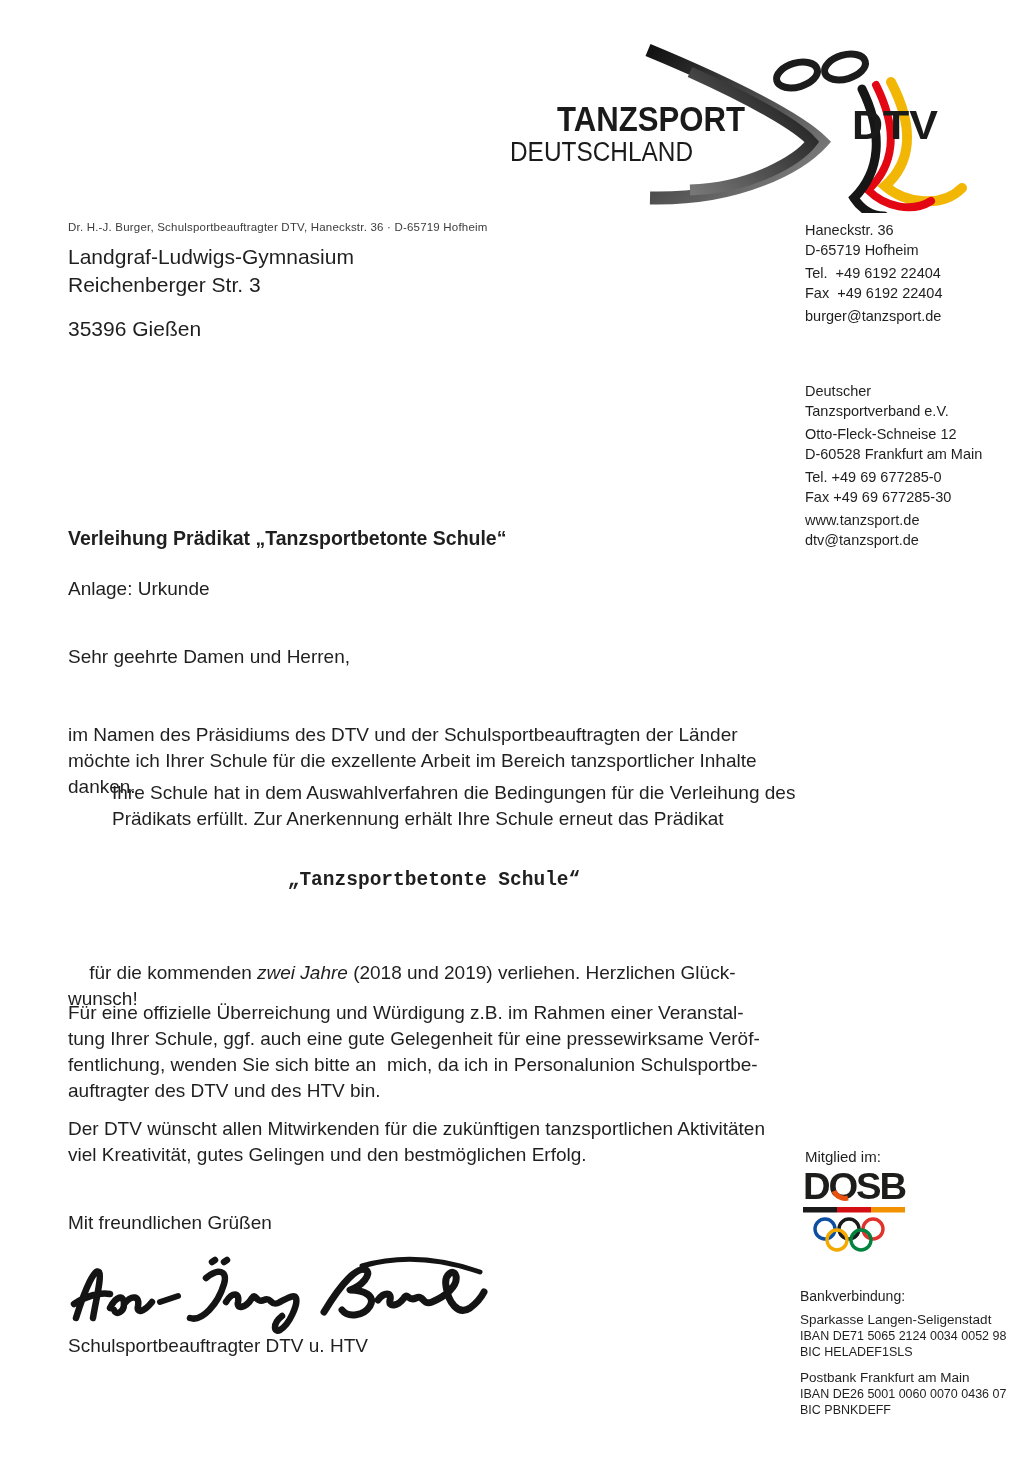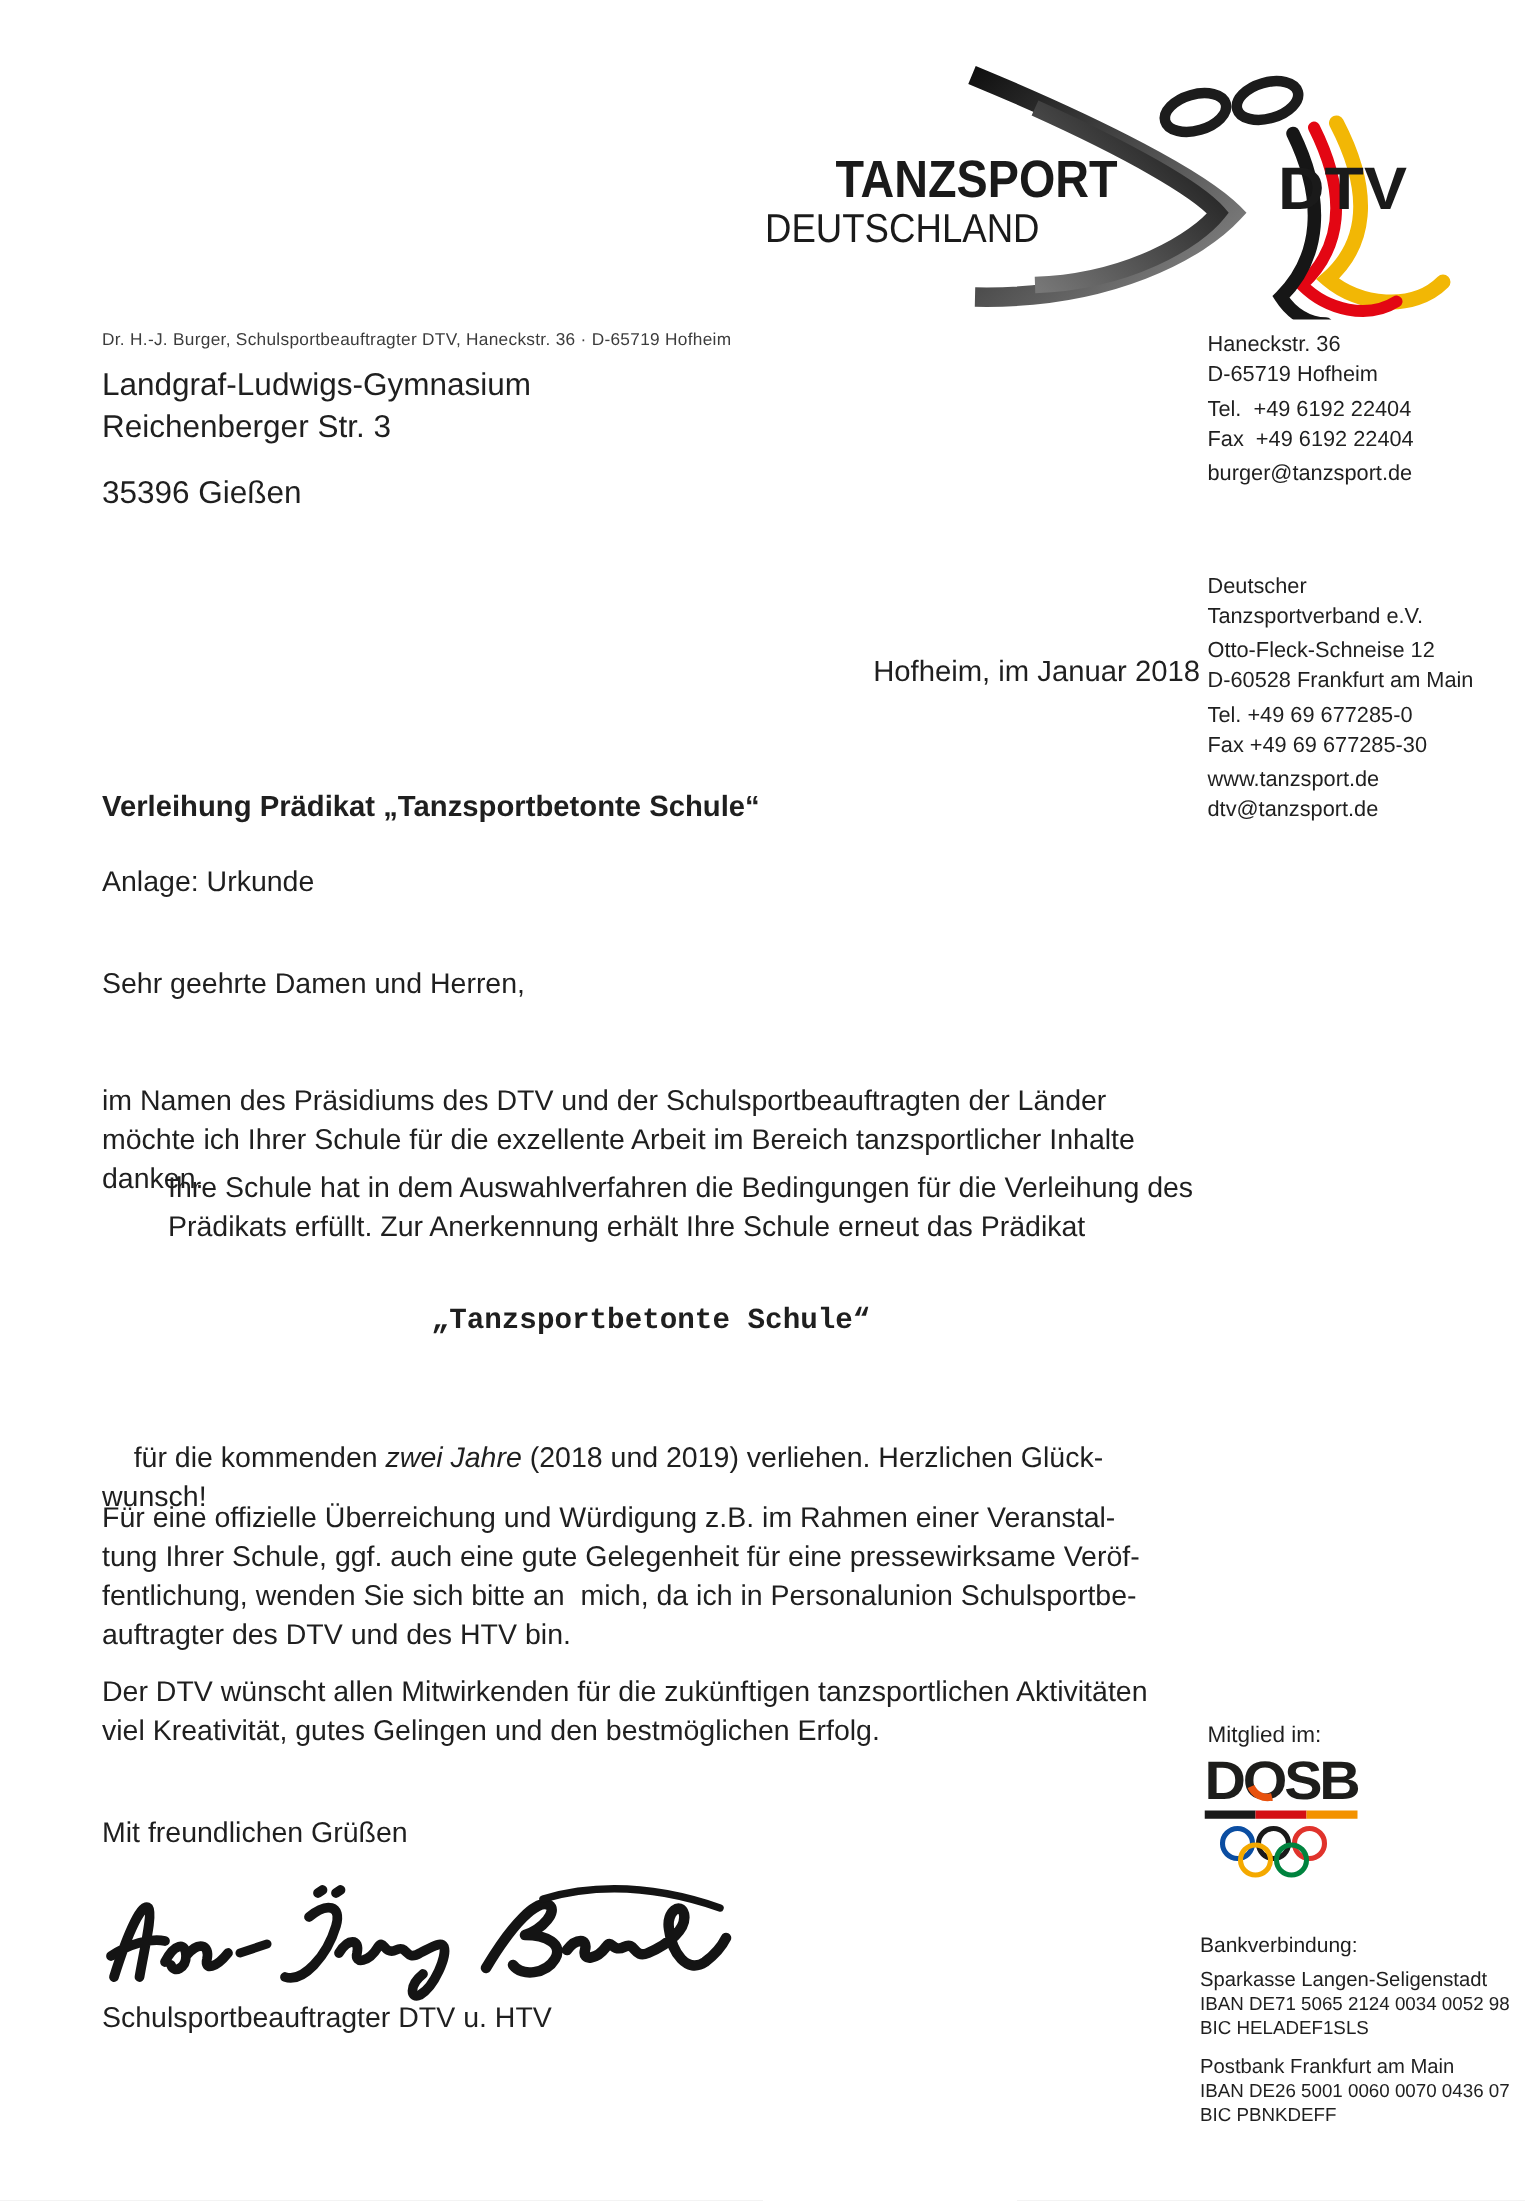--- a/index.html
+++ b/index.html
@@ -81,21 +81,20 @@
     <div class="pre">Deutscher
 Tanzsportverband e.V.</div>
     <div class="pre">Otto-Fleck-Schneise 12
 D-60528 Frankfurt am Main</div>
     <div class="pre">Tel. +49 69 677285-0
 Fax +49 69 677285-30</div>
     <div class="pre">www.tanzsport.de
 dtv@tanzsport.de</div>
   </div>
 
-  <div class="abs date-line" style="left:495px; top:437px; width:305px;">Hofheim, im Januar 2018</div>
 
   <div class="abs subject" style="left:68px; top:527px;text-align:center;">Verleihung Prädikat „Tanzsportbetonte Schule“</div>
   <div class="abs body-text" style="left:68px; top:576px;">Anlage: Urkunde</div>
 
   <div class="abs body-text" style="left:68px; top:644px;">Sehr geehrte Damen und Herren,</div>
 
   <div class="abs body-text pre" style="left:68px; top:686px; width:740px;margin-top:36px;">im Namen des Präsidiums des DTV und der Schulsportbeauftragten der Länder
 möchte ich Ihrer Schule für die exzellente Arbeit im Bereich tanzsportlicher Inhalte
 danken.</div>
 

